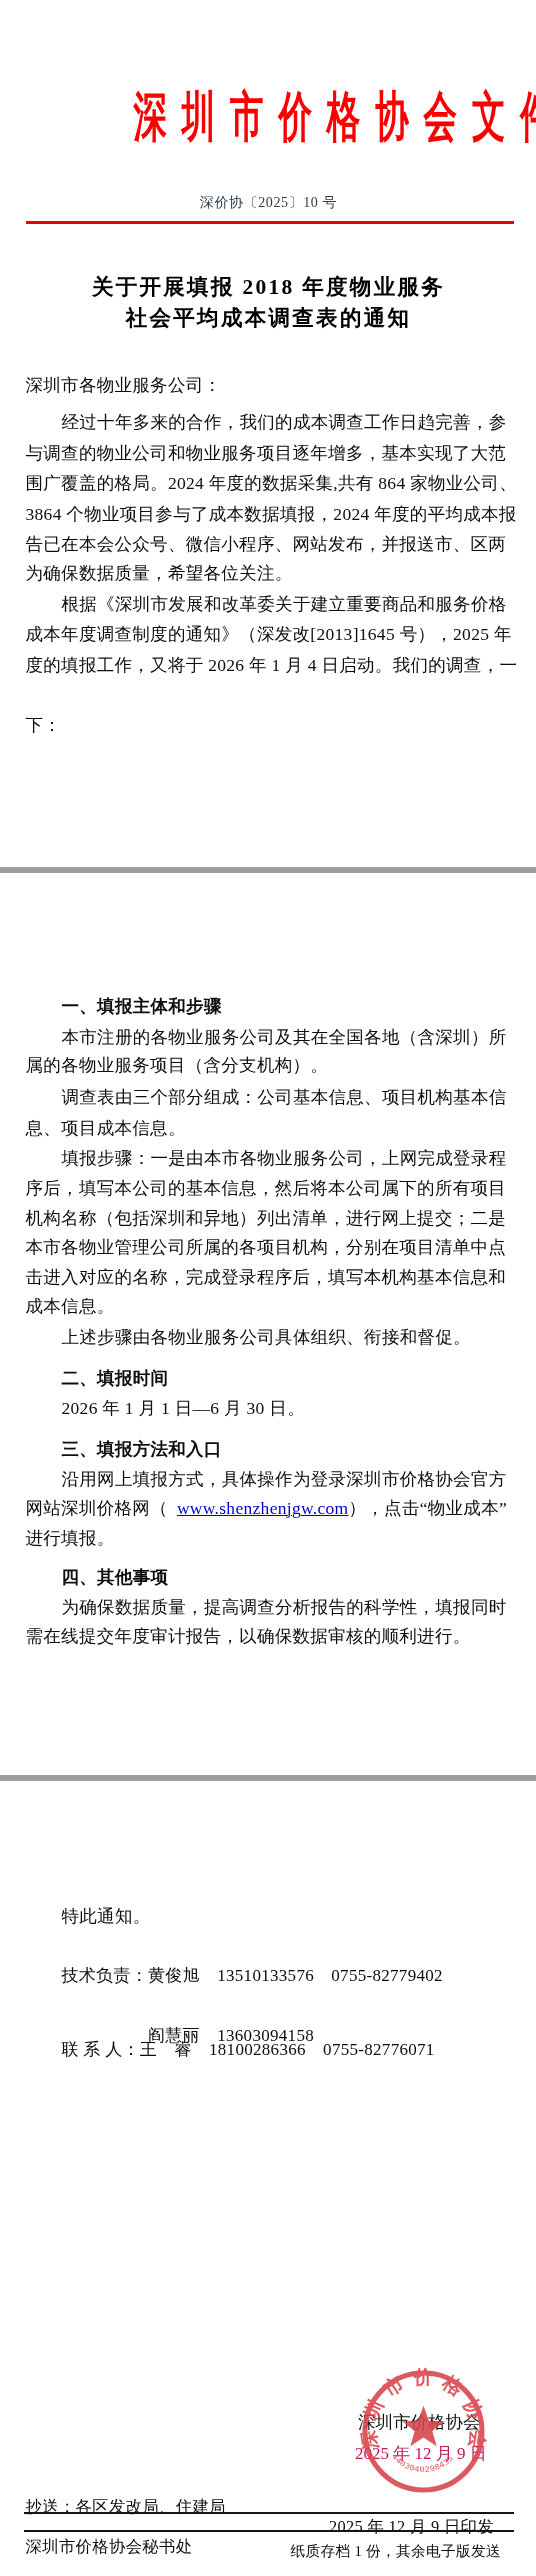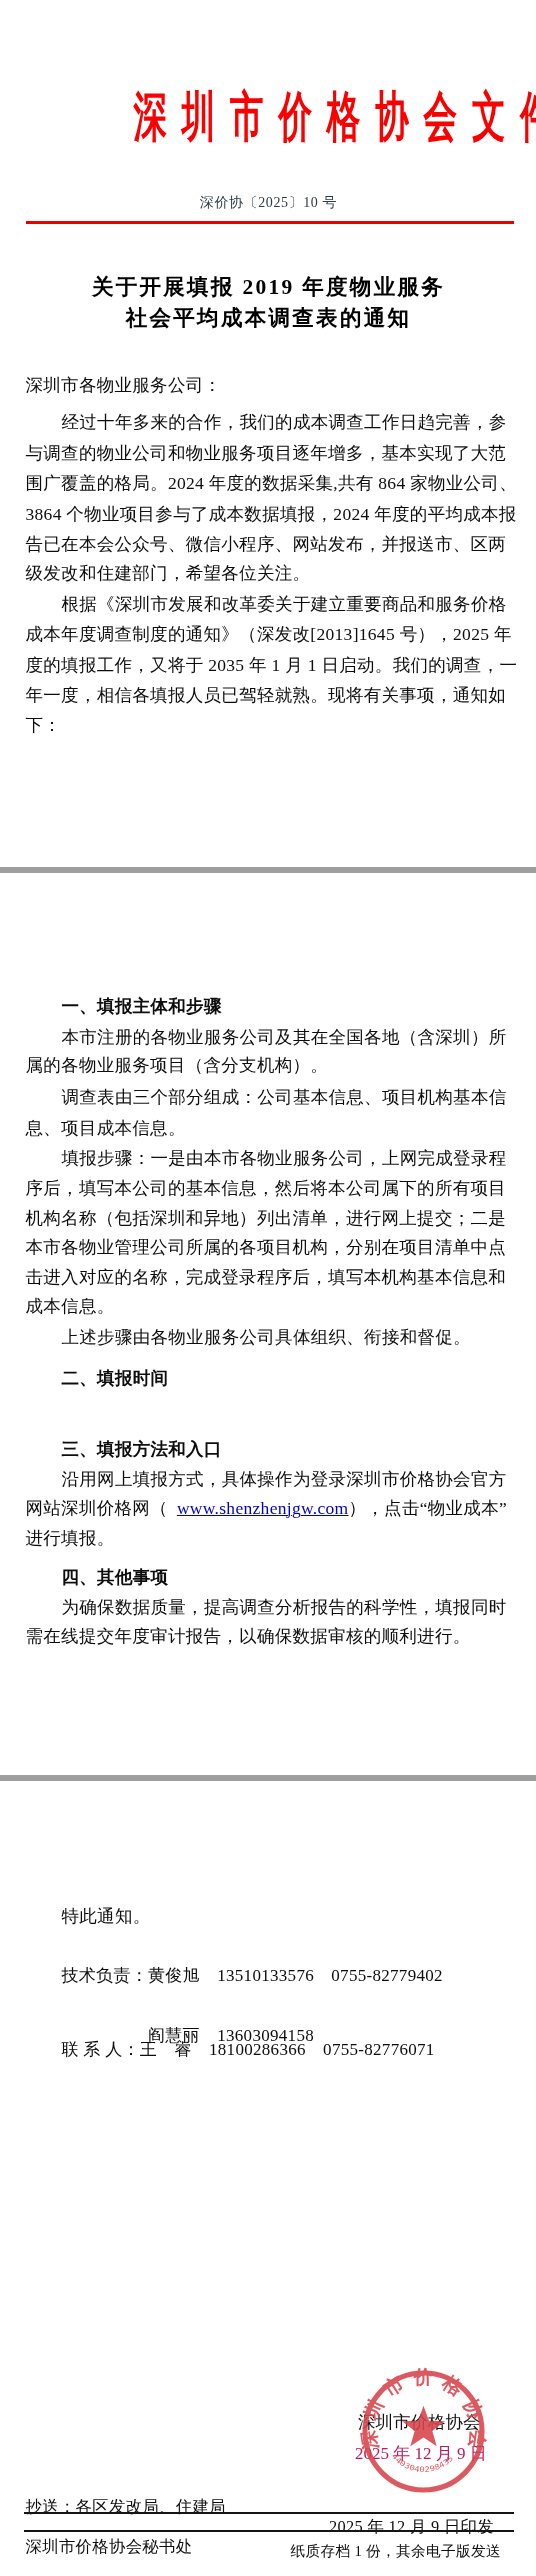--- a/index.html
+++ b/index.html
@@ -30,54 +30,54 @@
 <div id="page">
 
   <div class="abs ctr" style="top:88px;">
     <span class="org-header-text">深圳市价格协会文件</span>
   </div>
 
   <div class="abs ctr doc-number" style="top:187px;margin-top:7px;">深价协〔2025〕10 号</div>
 
   <div class="abs red-rule" style="top:221px;"></div>
 
-  <div class="abs ctr title-line" style="top:272px;">关于开展填报 2019 年度物业服务</div>
+  <div class="abs ctr title-line" style="top:272px;">关于开展填报 2018 年度物业服务</div>
   <div class="abs ctr title-line" style="top:303px;">社会平均成本调查表的通知</div>
 
   <div class="ln" style="top:373px;">深圳市各物业服务公司：</div>
 
   <div class="ln ind" style="top:410px;">经过十年多来的合作，我们的成本调查工作日趋完善，参</div>
   <div class="ln" style="top:441px;">与调查的物业公司和物业服务项目逐年增多，基本实现了大范</div>
   <div class="ln" style="top:471px;">围广覆盖的格局。2024 年度的数据采集,共有 864 家物业公司、</div>
   <div class="ln" style="top:502px;">3864 个物业项目参与了成本数据填报，2024 年度的平均成本报</div>
   <div class="ln" style="top:532px;">告已在本会公众号、微信小程序、网站发布，并报送市、区两</div>
-  <div class="ln" style="top:561px;">级发改和住建部门，希望各位关注。</div>
+  <div class="ln" style="top:561px;">为确保数据质量，希望各位关注。</div>
 
   <div class="ln ind" style="top:592px;">根据《深圳市发展和改革委关于建立重要商品和服务价格</div>
   <div class="ln" style="top:622px;">成本年度调查制度的通知》（深发改[2013]1645 号），2025 年</div>
-  <div class="ln" style="top:653px;">度的填报工作，又将于 2035 年 1 月 1 日启动。我们的调查，一</div>
-  <div class="ln" style="top:683px;">年一度，相信各填报人员已驾轻就熟。现将有关事项，通知如</div>
+  <div class="ln" style="top:653px;">度的填报工作，又将于 2026 年 1 月 4 日启动。我们的调查，一</div>
   <div class="ln" style="top:713px;">下：</div>
 
   <div class="abs sep" style="top:867px;"></div>
 
   <div class="ln ind hd" style="top:994px;">一、填报主体和步骤</div>
   <div class="ln ind" style="top:1025px;">本市注册的各物业服务公司及其在全国各地（含深圳）所</div>
   <div class="ln ind" style="top:1085px;">调查表由三个部分组成：公司基本信息、项目机构基本信</div>
   <div class="ln" style="top:1053px;">属的各物业服务项目（含分支机构）。</div>
   <div class="ln" style="top:1116px;">息、项目成本信息。</div>
   <div class="ln ind" style="top:1146px;">填报步骤：一是由本市各物业服务公司，上网完成登录程</div>
   <div class="ln" style="top:1176px;">序后，填写本公司的基本信息，然后将本公司属下的所有项目</div>
   <div class="ln" style="top:1206px;">机构名称（包括深圳和异地）列出清单，进行网上提交；二是</div>
   <div class="ln" style="top:1235px;">本市各物业管理公司所属的各项目机构，分别在项目清单中点</div>
   <div class="ln" style="top:1265px;">击进入对应的名称，完成登录程序后，填写本机构基本信息和</div>
   <div class="ln" style="top:1294px;">成本信息。</div>
   <div class="ln ind" style="top:1325px;">上述步骤由各物业服务公司具体组织、衔接和督促。</div>
 
   <div class="ln ind hd" style="top:1366px;">二、填报时间</div>
+  <div class="ln ind" style="top:1396px;">2026 年 1 月 1 日—6 月 30 日。</div>
 
   <div class="ln ind hd" style="top:1437px;">三、填报方法和入口</div>
   <div class="ln ind" style="top:1467px;">沿用网上填报方式，具体操作为登录深圳市价格协会官方</div>
   <div class="ln" style="top:1496px;"><span>网站深圳价格网（</span><a class="link">www.shenzhenjgw.com</a><span>），点击“物业成本”</span></div>
   <div class="ln" style="top:1526px;">进行填报。</div>
 
   <div class="ln ind hd" style="top:1565px;">四、其他事项</div>
   <div class="ln ind" style="top:1595px;">为确保数据质量，提高调查分析报告的科学性，填报同时</div>
   <div class="ln" style="top:1624px;">需在线提交年度审计报告，以确保数据审核的顺利进行。</div>
 

